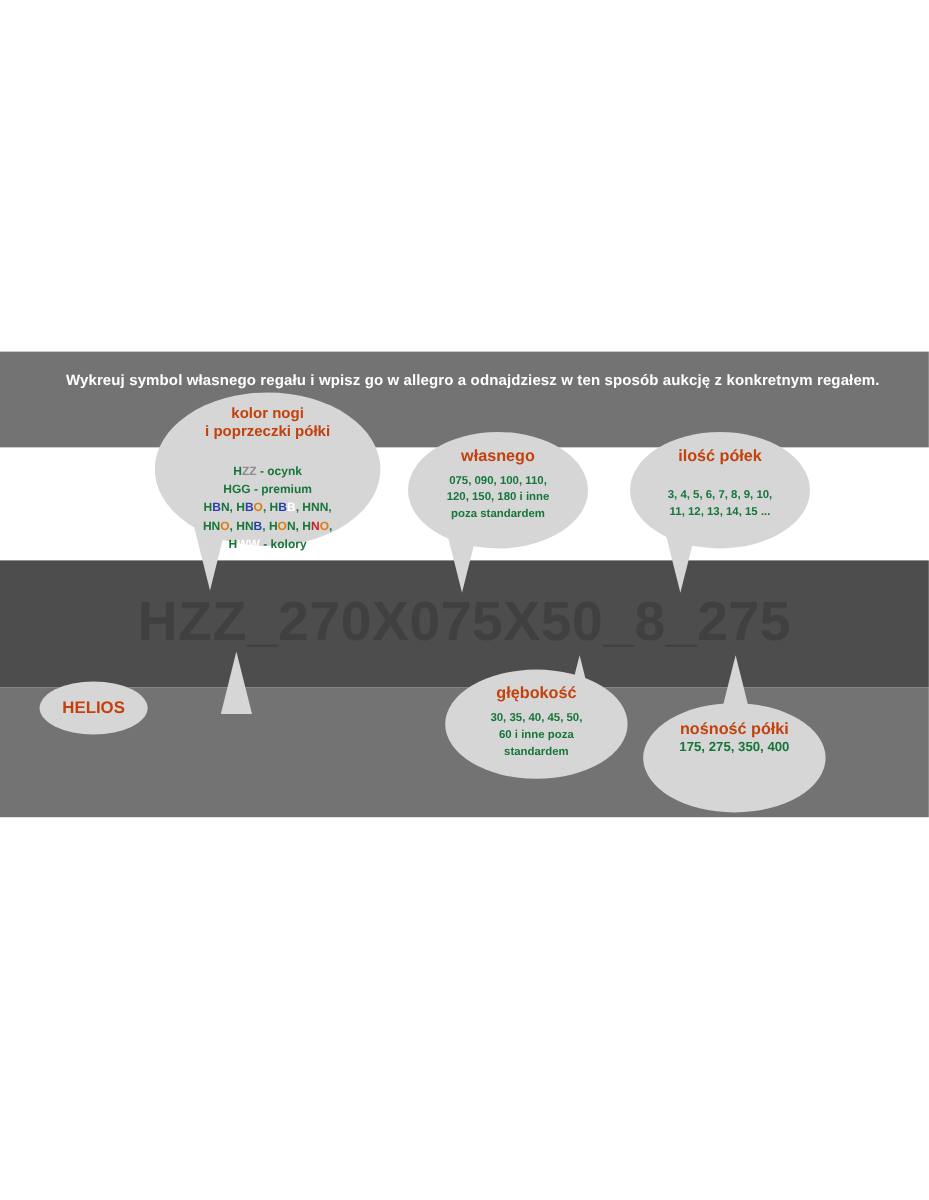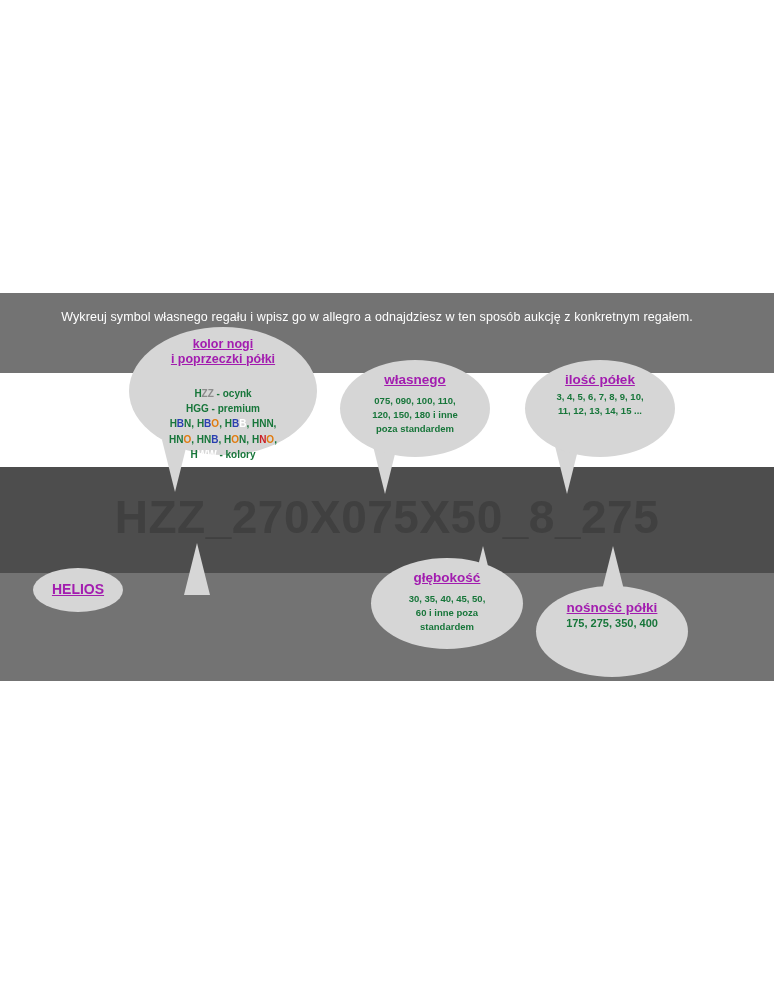--- a/index.html
+++ b/index.html
@@ -46,27 +46,27 @@
   }
   .band-gray-bottom {
     top: 573px;
     height: 108px;
     background: #737373;
   }
 
   
   .headline {
     position: absolute;
-    left: 32px;
+    left: 49px;
     top: 308px;
     width: 690px;
     text-align: center;
     color: #ffffff;
     font-size: 12.5px;
-    font-weight: normal;
+    font-weight: bold;
     line-height: 1.45;
     letter-spacing: 0.1px;
   }
 
   
   .code {
     position: absolute;
     left: 0;
     top: 490px;
     width: 774px;
@@ -81,23 +81,22 @@
   .bubble {
     position: absolute;
     background: #d6d6d6;
     border-radius: 50% / 50%;
     box-sizing: border-box;
     text-align: center;
     color: #1f7a3d;
   }
   .bubble .b-title {
     font-weight: bold;
-    color: #a21caf;
+    color: #c2410c;
     line-height: 1.2;
-    text-decoration: underline;
   }
   .bubble .b-body {
     font-weight: bold;
     line-height: 1.45;
     color: #17763a;
   }
 
   
   .tail-down {
     position: absolute;
@@ -150,21 +149,21 @@
 
   #bubble-ilosc {
     left: 525px;
     top: 360px;
     width: 150px;
     height: 97px;
     padding-top: 12px;
   }
   #bubble-ilosc .b-title { font-size: 13.5px; }
   #bubble-ilosc .b-body {
-    margin-top: 2px;
+    margin-top: 18px;
     font-size: 9.5px;
   }
   #tail-ilosc { left: 554px; top: 442px; }
 
   #bubble-helios {
     left: 33px;
     top: 568px;
     width: 90px;
     height: 44px;
     padding-top: 13px;

